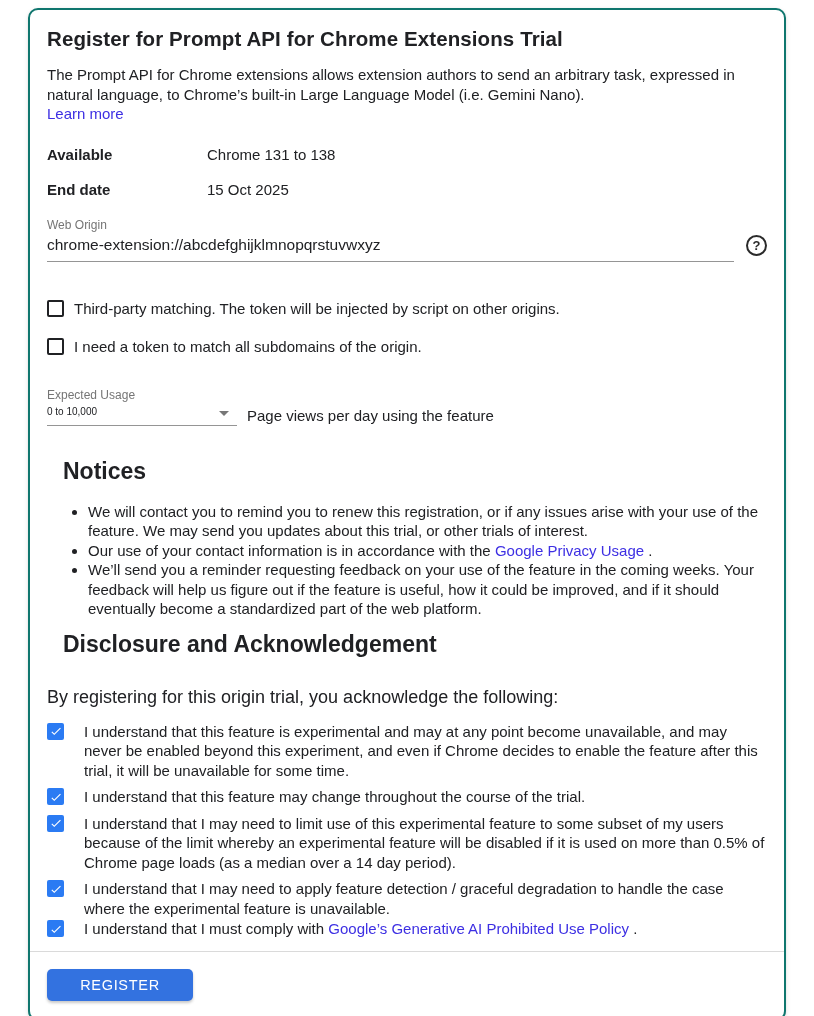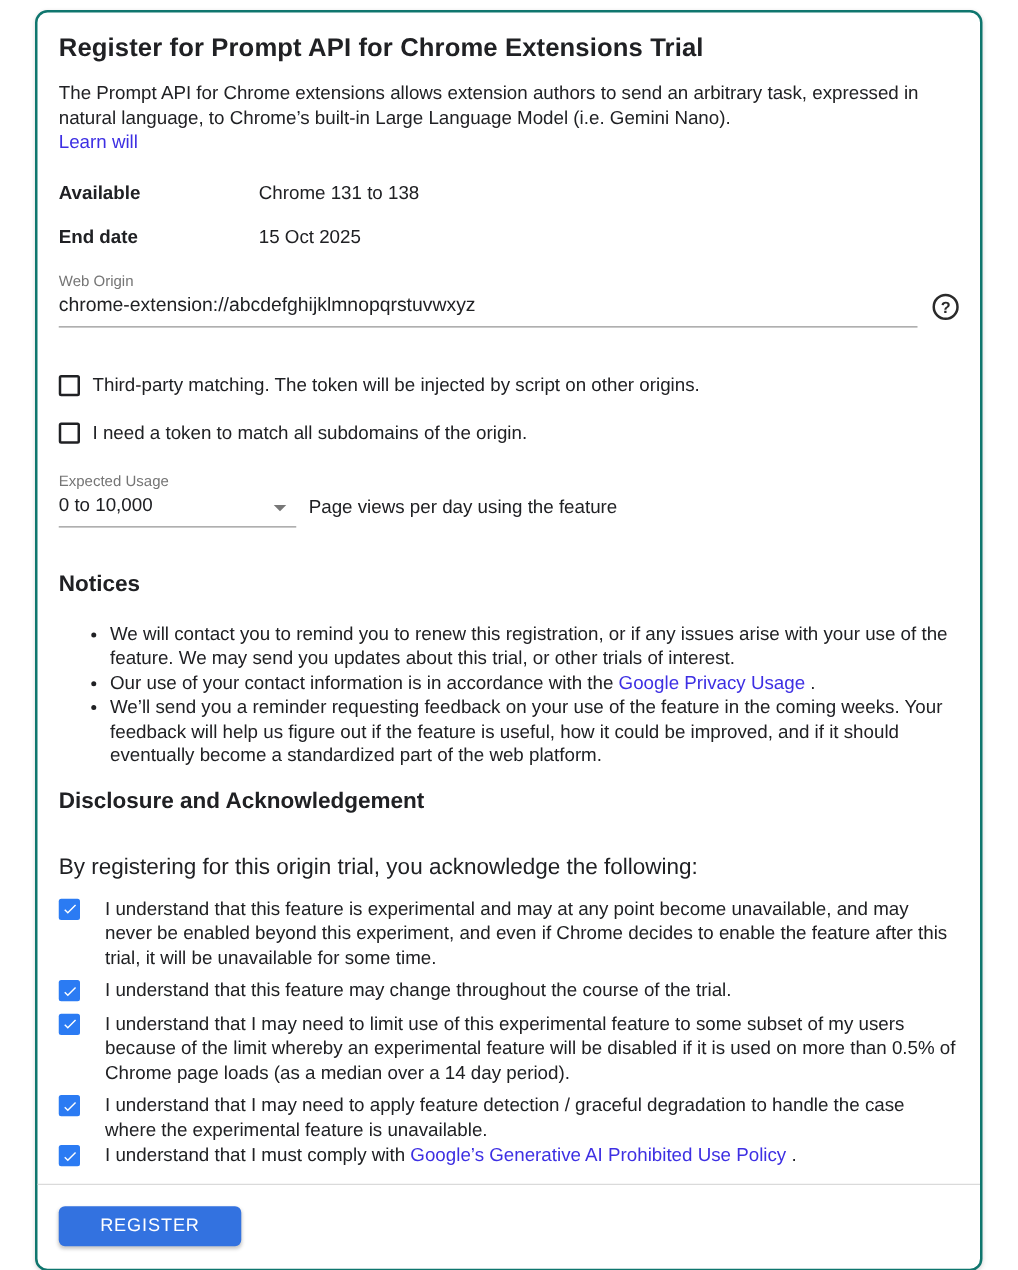--- a/index.html
+++ b/index.html
@@ -47,33 +47,33 @@
   .check-row + .check-row{margin-top:19px;}
   .cb{
     width:17px;height:17px;flex:0 0 17px;border-radius:2px;
     display:flex;align-items:center;justify-content:center;
     border:2px solid #202124;background:#fff;cursor:pointer;
   }
   .cb.checked{border:none;background:var(--checkbox);}
   .cb svg{display:none;}
   .cb.checked svg{display:block;width:14px;height:14px;fill:#ffffff;}
 
-  .usage{margin-top:22px;}
+  .usage{margin-top:32px;}
   .usage-row{display:flex;align-items:flex-start;margin-top:2px;}
   .usage-select{
     width:190px;display:flex;justify-content:space-between;align-items:center;
-    border-bottom:1px solid #959595;padding:2px 0 8px;font-size:15px;cursor:pointer;text-align:right;
+    border-bottom:1px solid #959595;padding:2px 0 8px;font-size:10px;cursor:pointer;text-align:right;
   }
   .arrow-down{
     width:0;height:0;border-left:5px solid transparent;border-right:5px solid transparent;
     border-top:5.5px solid #777;margin-right:8px;margin-top:5px;
   }
   .usage-hint{margin-left:10px;font-size:15px;padding-top:2px;line-height:19px;}
 
-  h2{font-size:18px;font-weight:bold;margin:0;line-height:21px;}
+  h2{font-size:23px;font-weight:bold;margin:16px;line-height:21px;}
   .notices-h{margin-top:35px;}
   .notices ul{margin:20px 0 0;padding-left:41px;font-size:15px;line-height:19.5px;}
   .notices li{margin:0;}
   .disclosure-h{margin-top:15px;}
   .intro{margin-top:33px;font-size:18px;line-height:19px;}
   .ack{margin-top:15px;}
   .ack-item{display:flex;gap:20px;font-size:15px;line-height:19.5px;margin-top:7px;}
   .ack-item .cb{margin-top:1px;}
   .ack-item.tight{margin-top:1px;}
 
@@ -87,21 +87,21 @@
   }
 </style>
 </head>
 <body>
 
 <div class="card">
 
   <h1>Register for Prompt API for Chrome Extensions Trial</h1>
 
   <div class="desc">The Prompt API for Chrome extensions allows extension authors to send an arbitrary task, expressed in natural language, to Chrome’s built-in Large Language Model (i.e. Gemini Nano).</div>
-  <div class="learn"><a>Learn will</a></div>
+  <div class="learn"><a>Learn more</a></div>
 
   <div class="detail-row">
     <div class="dl">Available</div>
     <div>Chrome 131 to 138</div>
   </div>
   <div class="detail-row">
     <div class="dl">End date</div>
     <div>15 Oct 2025</div>
   </div>
 

